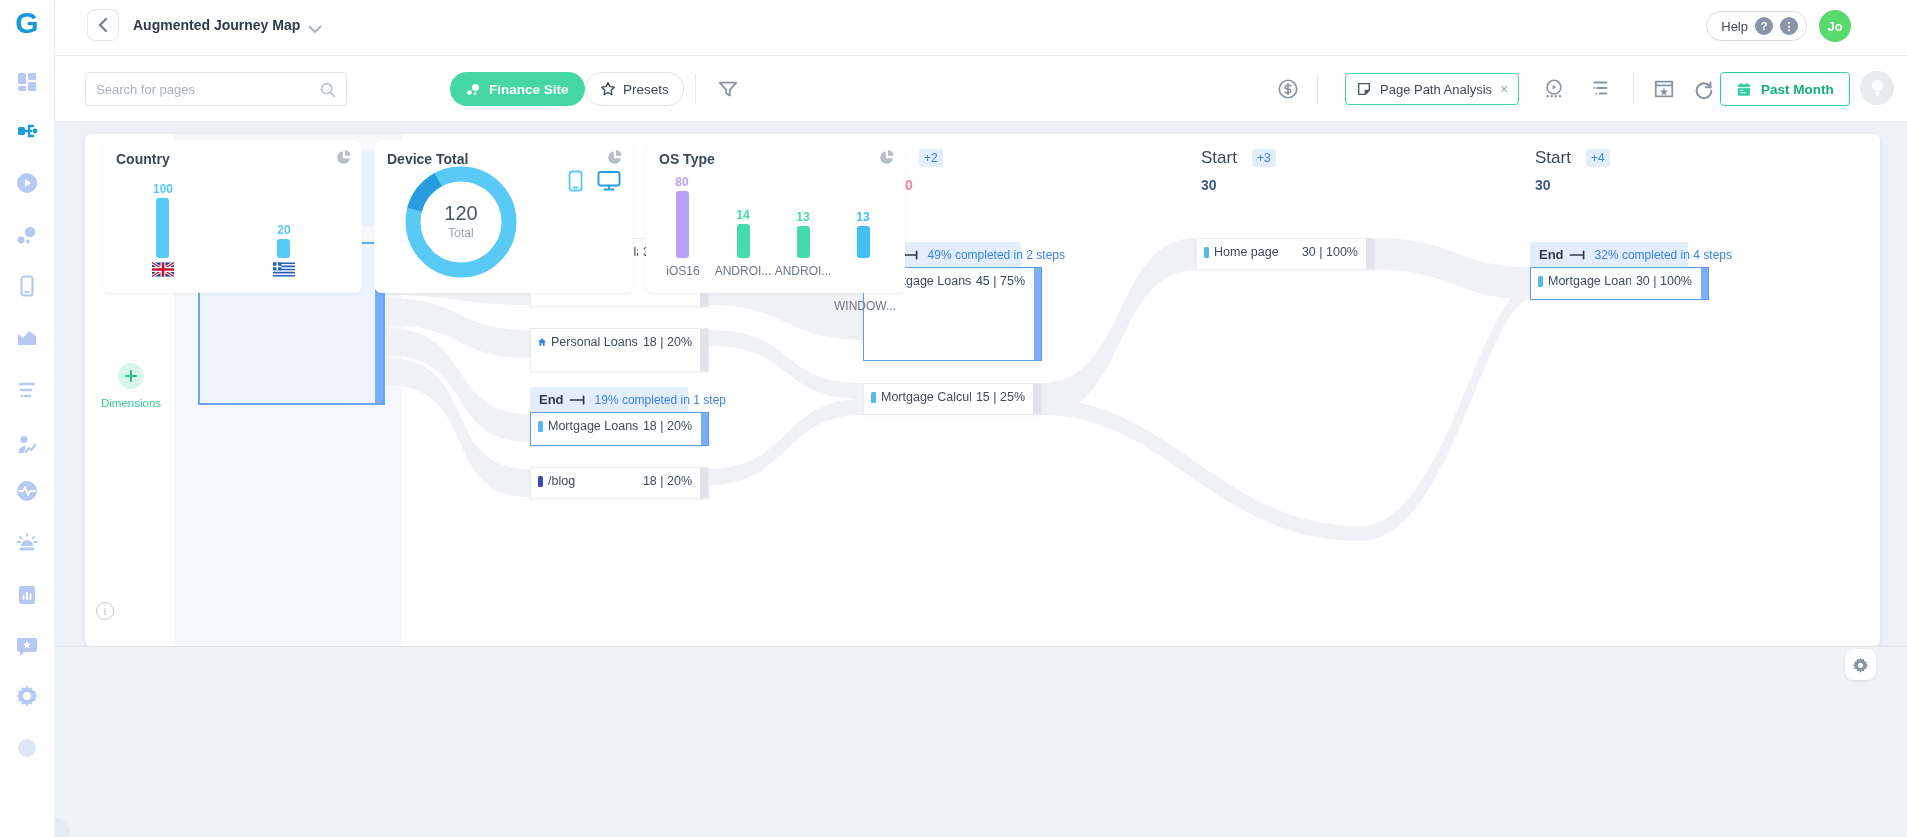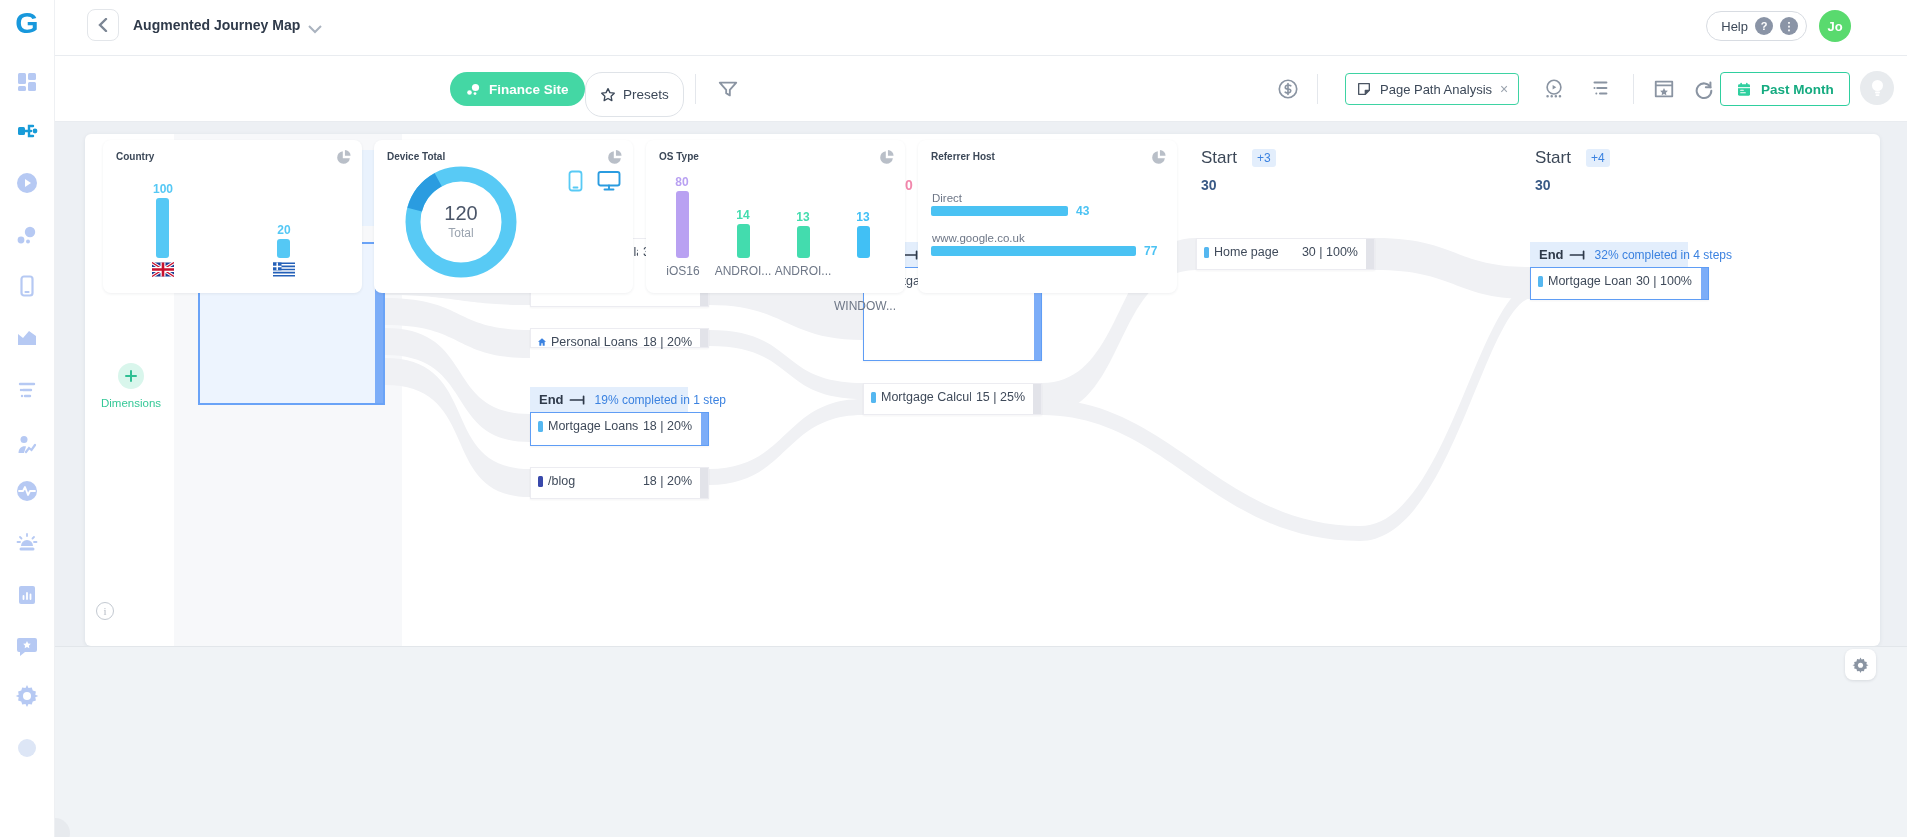--- a/index.html
+++ b/index.html
@@ -24,21 +24,21 @@
   .help-pill span.txt { font-size:13px; color:#3c4858; }
   .mini-circle { width:18px; height:18px; border-radius:50%; background:#8a94a6; color:#fff; font-size:11px; font-weight:bold; display:flex; align-items:center; justify-content:center; }
   .avatar { position:absolute; right:56px; top:10px; width:32px; height:32px; border-radius:50%; background:#59da6e; color:#fff; font-size:13px; font-weight:700; display:flex; align-items:center; justify-content:center; }
 
   
   .toolbar { position:absolute; left:55px; top:56px; width:1852px; height:66px; background:#fff; border-bottom:1px solid #e9ecf0; z-index:29; }
   .search-box { position:absolute; left:30px; top:16px; width:262px; height:34px; border:1px solid #e4e7ec; border-radius:4px; background:#fff; display:flex; align-items:center; padding:0 10px; }
   .search-box input { border:none; outline:none; flex:1; font-size:13px; color:#3c4858; font-family:"Liberation Sans",sans-serif; }
   .search-box input::placeholder { color:#a9b2bf; }
   .btn-green { position:absolute; left:395px; top:16px; height:34px; padding:0 16px; background:#44d7a4; border:none; border-radius:17px; color:#fff; font-size:13.5px; font-weight:700; display:flex; align-items:center; gap:8px; cursor:pointer; font-family:"Liberation Sans",sans-serif; }
-  .btn-presets { position:absolute; left:530px; top:16px; height:45px; padding:0 14px; background:#fff; border:1px solid #dfe3e8; border-radius:17px; color:#3c4858; font-size:13.5px; display:flex; align-items:center; gap:7px; cursor:pointer; font-family:"Liberation Sans",sans-serif; }
+  .btn-presets { position:absolute; left:530px; top:16px; height:34px; padding:0 14px; background:#fff; border:1px solid #dfe3e8; border-radius:17px; color:#3c4858; font-size:13.5px; display:flex; align-items:center; gap:7px; cursor:pointer; font-family:"Liberation Sans",sans-serif; }
   .tb-div { position:absolute; top:18px; width:1px; height:30px; background:#e4e7ec; }
   .tb-ic { position:absolute; top:22px; width:22px; height:22px; color:#8a94a2; cursor:pointer; }
   .tb-ic svg { width:100%; height:100%; }
   .chip { position:absolute; left:1290px; top:17px; height:32px; padding:0 10px; border:1.5px solid #3ed3a3; border-radius:4px; background:#fff; display:flex; align-items:center; gap:8px; }
   .chip .chip-txt { font-size:13px; color:#3c4858; }
   .chip .chip-x { color:#9aa2ad; font-size:14px; cursor:pointer; }
   .btn-date { position:absolute; left:1665px; top:16px; height:34px; padding:0 15px; background:#fff; border:1.5px solid #2fcf9f; border-radius:4px; color:#15ab80; font-size:13.5px; font-weight:700; display:flex; align-items:center; gap:9px; cursor:pointer; font-family:"Liberation Sans",sans-serif; }
   .bulb { position:absolute; left:1805px; top:15px; width:34px; height:34px; border-radius:50%; background:#e8ebee; display:flex; align-items:center; justify-content:center; color:#fff; cursor:pointer; }
 
   
@@ -75,21 +75,21 @@
   .end-badge .p { font-size:12px; color:#3b82e0; white-space:nowrap; }
 
   .dim-btn { position:absolute; left:33px; top:229px; width:26px; height:26px; border-radius:50%; background:#d9f6ec; color:#2fbf93; display:flex; align-items:center; justify-content:center; cursor:pointer; }
   .dim-lbl { position:absolute; left:0; top:263px; width:92px; text-align:center; font-size:11.5px; color:#35c897; }
   .info-ic { position:absolute; left:11px; top:468px; width:18px; height:18px; border:1.5px solid #c3c9d1; border-radius:50%; color:#b6bcc5; font-size:11px; display:flex; align-items:center; justify-content:center; font-family:"Liberation Serif",serif; cursor:pointer; }
 
   
   .bottom { position:absolute; left:0; top:524px; width:1852px; height:191px; background:#f0f3f6; border-top:1px solid #e2e6ea; }
   .gear-btn { position:absolute; left:1790px; top:527px; width:31px; height:31px; background:#fff; border-radius:8px; box-shadow:0 1px 3px rgba(31,45,61,.12); display:flex; align-items:center; justify-content:center; color:#8a94a2; cursor:pointer; z-index:5; }
   .card { position:absolute; top:18px; width:259px; height:153px; background:#fff; border-radius:8px; box-shadow:0 1px 3px rgba(31,45,61,.07); }
-  .card-title { position:absolute; left:13px; top:11px; font-size:10px; font-weight:700; color:#3c4858; }
+  .card-title { position:absolute; left:13px; top:11px; font-size:14px; font-weight:700; color:#3c4858; }
   .pie-toggle { position:absolute; right:10px; top:9px; width:17px; height:17px; color:#b9bfc8; cursor:pointer; }
   .vbar { position:absolute; width:13px; border-radius:3px; }
   .vlabel { position:absolute; font-size:12px; font-weight:700; text-align:center; width:44px; }
   .cat-lbl { position:absolute; top:124px; font-size:12px; color:#6e7787; text-align:center; white-space:nowrap; }
   .flag { position:absolute; top:122px; width:22px; height:15px; }
   .donut-wrap { position:absolute; left:23px; top:18px; width:128px; height:128px; }
   .donut-center { position:absolute; left:23px; top:62px; width:128px; text-align:center; }
   .donut-center .n { font-size:20px; color:#4a5568; }
   .donut-center .s { font-size:12px; color:#9aa3af; margin-top:1px; }
   .dev-icons { position:absolute; right:12px; top:30px; display:flex; gap:14px; align-items:center; }
@@ -205,20 +205,27 @@
         </svg></div>
     <div class="help-pill">
       <span class="txt">Help</span>
       <span class="mini-circle">?</span>
       <span class="mini-circle">⋮</span>
     </div>
     <div class="avatar">Jo</div>
   </header>
 
   <div class="toolbar">
+    <div class="search-box">
+      <input type="text" placeholder="Search for pages" style="">
+      <svg width="17" height="17" viewBox="0 0 20 20" fill="none" stroke="#b9c1cc" stroke-width="2">
+          <circle cx="9" cy="9" r="6"></circle>
+          <path d="M13.5 13.5 L18 18" stroke-linecap="round"></path>
+        </svg>
+    </div>
     <button class="btn-green">
       <svg width="15" height="13" viewBox="0 0 15 13" fill="#fff">
           <circle cx="9.5" cy="4.5" r="3.6"></circle>
           <circle cx="3.5" cy="9.5" r="2.3"></circle>
           <circle cx="9" cy="10.6" r="1.4"></circle>
         </svg>
       <span>Finance Site</span>
     </button>
     <button class="btn-presets">
       <svg width="16" height="16" viewBox="0 0 24 24" fill="none" stroke="#3c4858" stroke-width="2" stroke-linejoin="round">
@@ -350,21 +357,21 @@
       <div class="node" style="left:445px; top:104px; height:69px;">
         <div class="row">
             <span class="lbl">
               <span class="bar-ic"></span>
               <span>Mortgage calculator</span>
             </span>
             <span class="val">36 | 40%</span>
           </div>
           <span class="edge"></span>
       </div>
-      <div class="node" style="left:445px; top:194px; height:20px;">
+      <div class="node" style="left:445px; top:194px; height:44px;">
         <div class="row">
             <span class="lbl">
               <svg width="13" height="12" viewBox="0 0 24 22" fill="#3b82e0">
                 <path d="M12 0 L24 10 h-4 v12 h-6 v-7 h-4 v7 H4 V10 H0 z"></path>
               </svg>
               <span>Personal Loans</span>
             </span>
             <span class="val">18 | 20%</span>
           </div>
           <span class="edge"></span>
@@ -543,30 +550,17 @@
       <div class="vlabel" style="left:135px; top:70px; color:#43dcae;">13</div>
       <div class="vbar" style="left:151px; top:86px; height:32px; background:#43dcae;"></div>
       <div class="vlabel" style="left:195px; top:70px; color:#41c0f5;">13</div>
       <div class="vbar" style="left:211px; top:86px; height:32px; background:#41c0f5;"></div>
       <div class="cat-lbl" style="left:12px; width:50px;">iOS16</div>
       <div class="cat-lbl" style="left:64px; width:66px;">ANDROI...</div>
       <div class="cat-lbl" style="left:126px; width:62px;">ANDROI...</div>
       <div class="cat-lbl" style="left:184px; width:70px;margin-top:35px;">WINDOW...</div>
     </div>
 
-    <div class="card" style="left:863px;">
-      <div class="card-title">Referrer Host</div>
-      <span class="pie-toggle"><svg viewBox="0 0 24 24" fill="currentColor">
-            <path d="M11 3 a9 9 0 1 0 10 10 h-10 z"></path>
-            <path d="M14 1.5 a8 8 0 0 1 8 8 h-8 z"></path>
-          </svg></span>
-      <div class="hrow-lbl" style="top:52px;">Direct</div>
-      <div class="hbar" style="top:66px; width:137px;"></div>
-      <div class="hval" style="left:158px; top:64px;">43</div>
-      <div class="hrow-lbl" style="top:92px;">www.google.co.uk</div>
-      <div class="hbar" style="top:106px; width:205px;"></div>
-      <div class="hval" style="left:226px; top:104px;">77</div>
-    </div>
 
   </div>
 
   <div class="side-ghost"></div>
 </div>
 
 </body></html>

